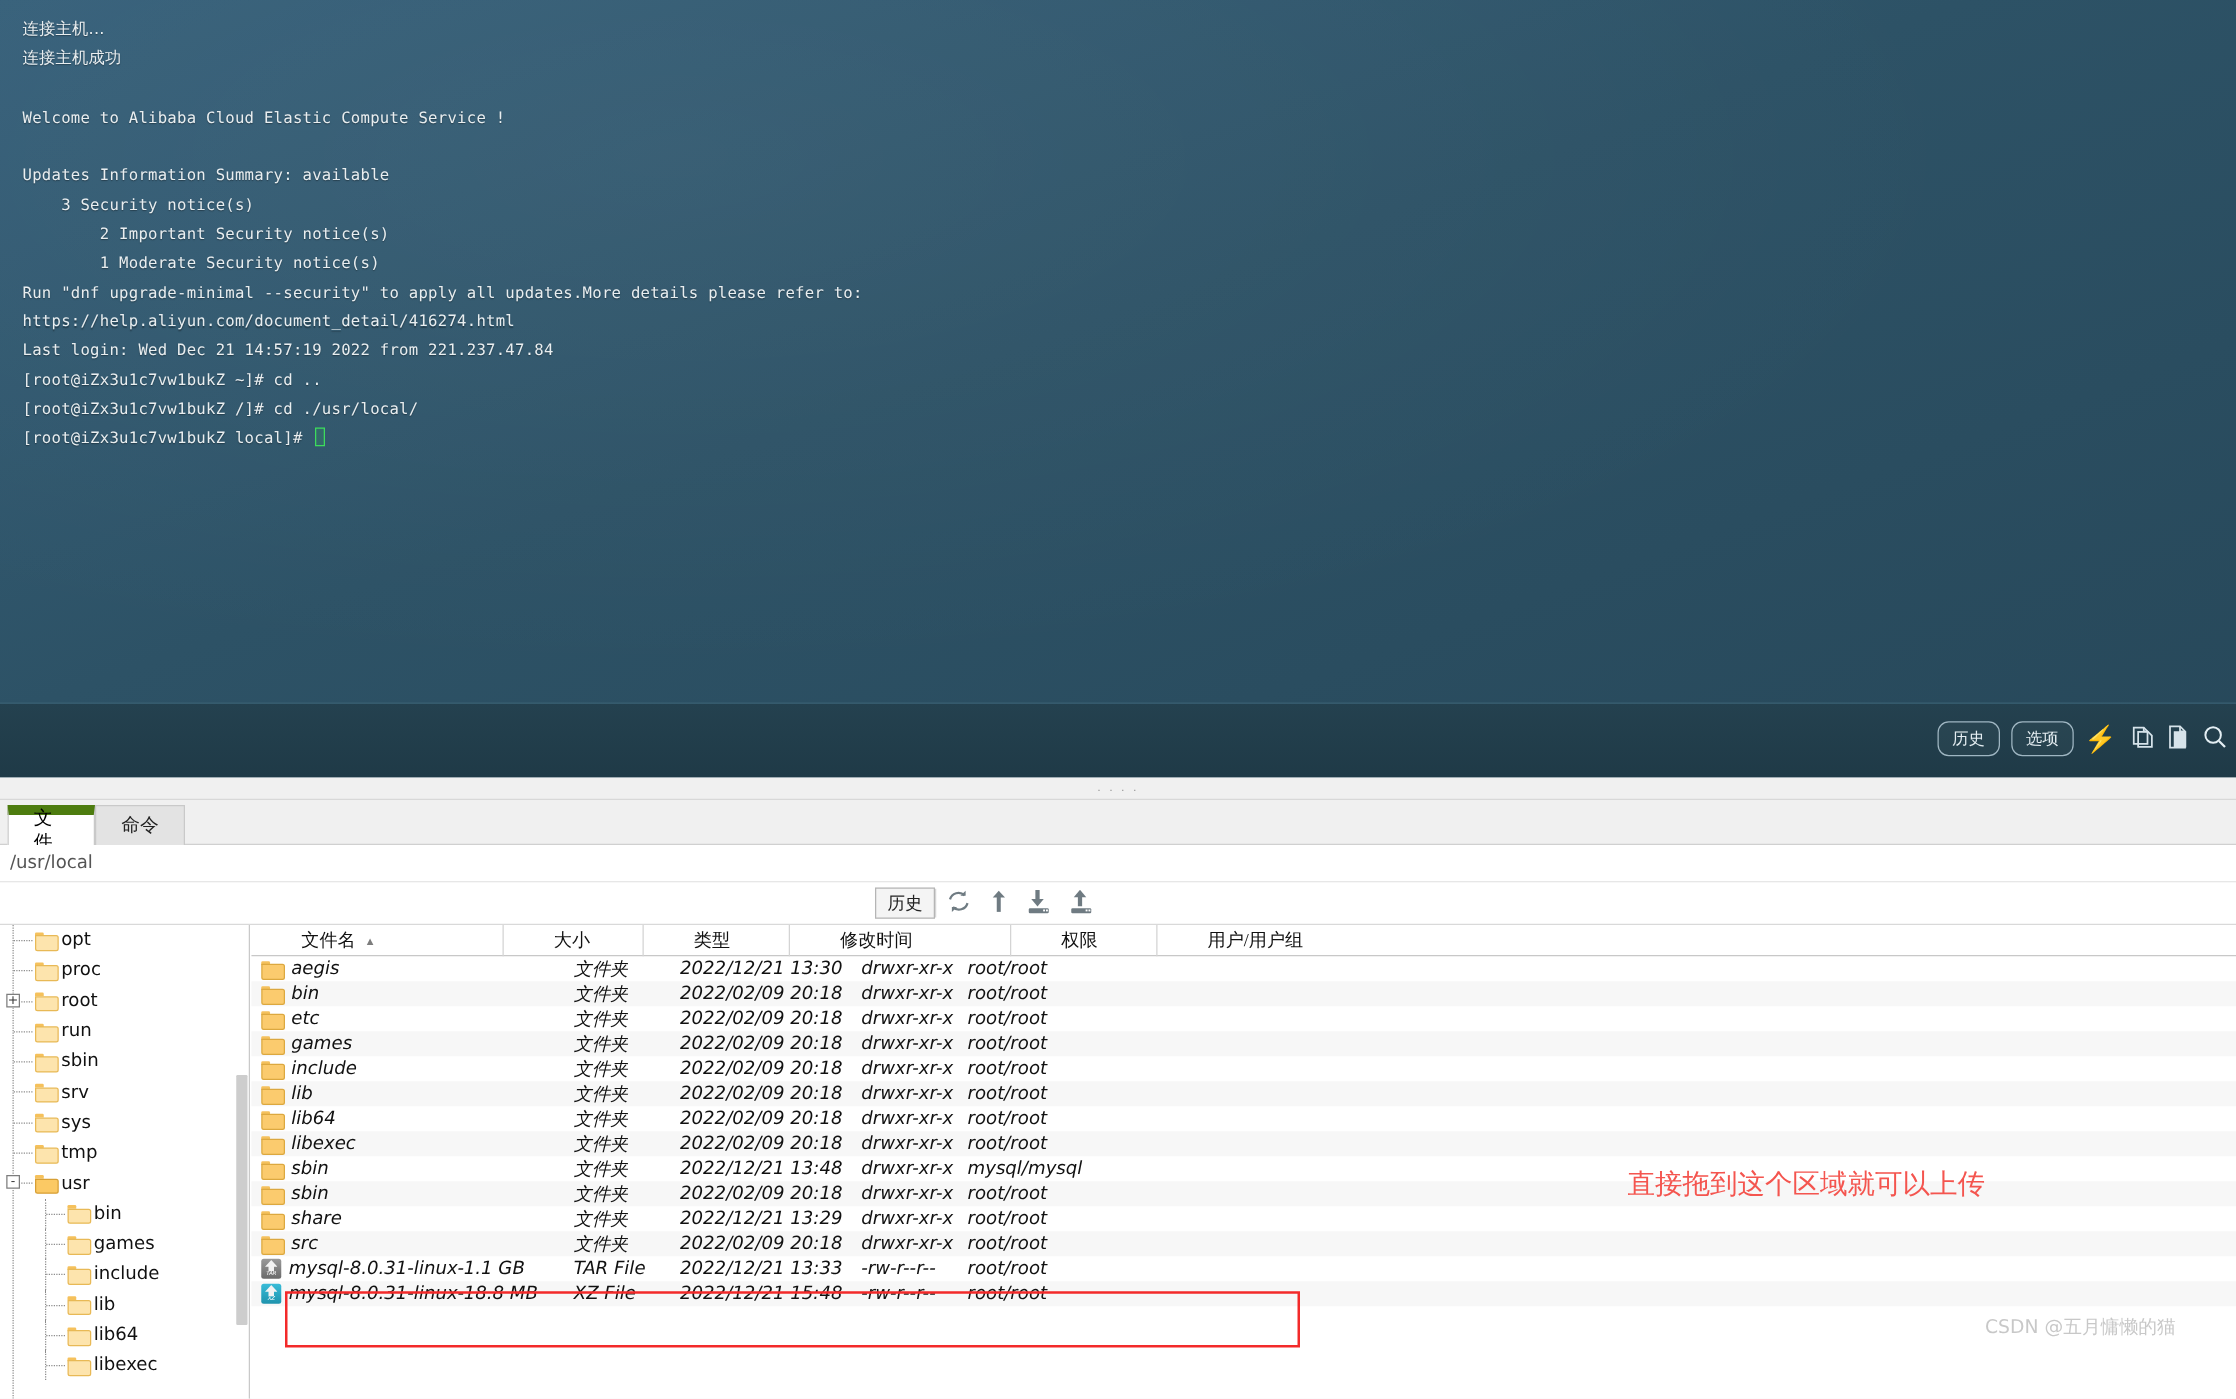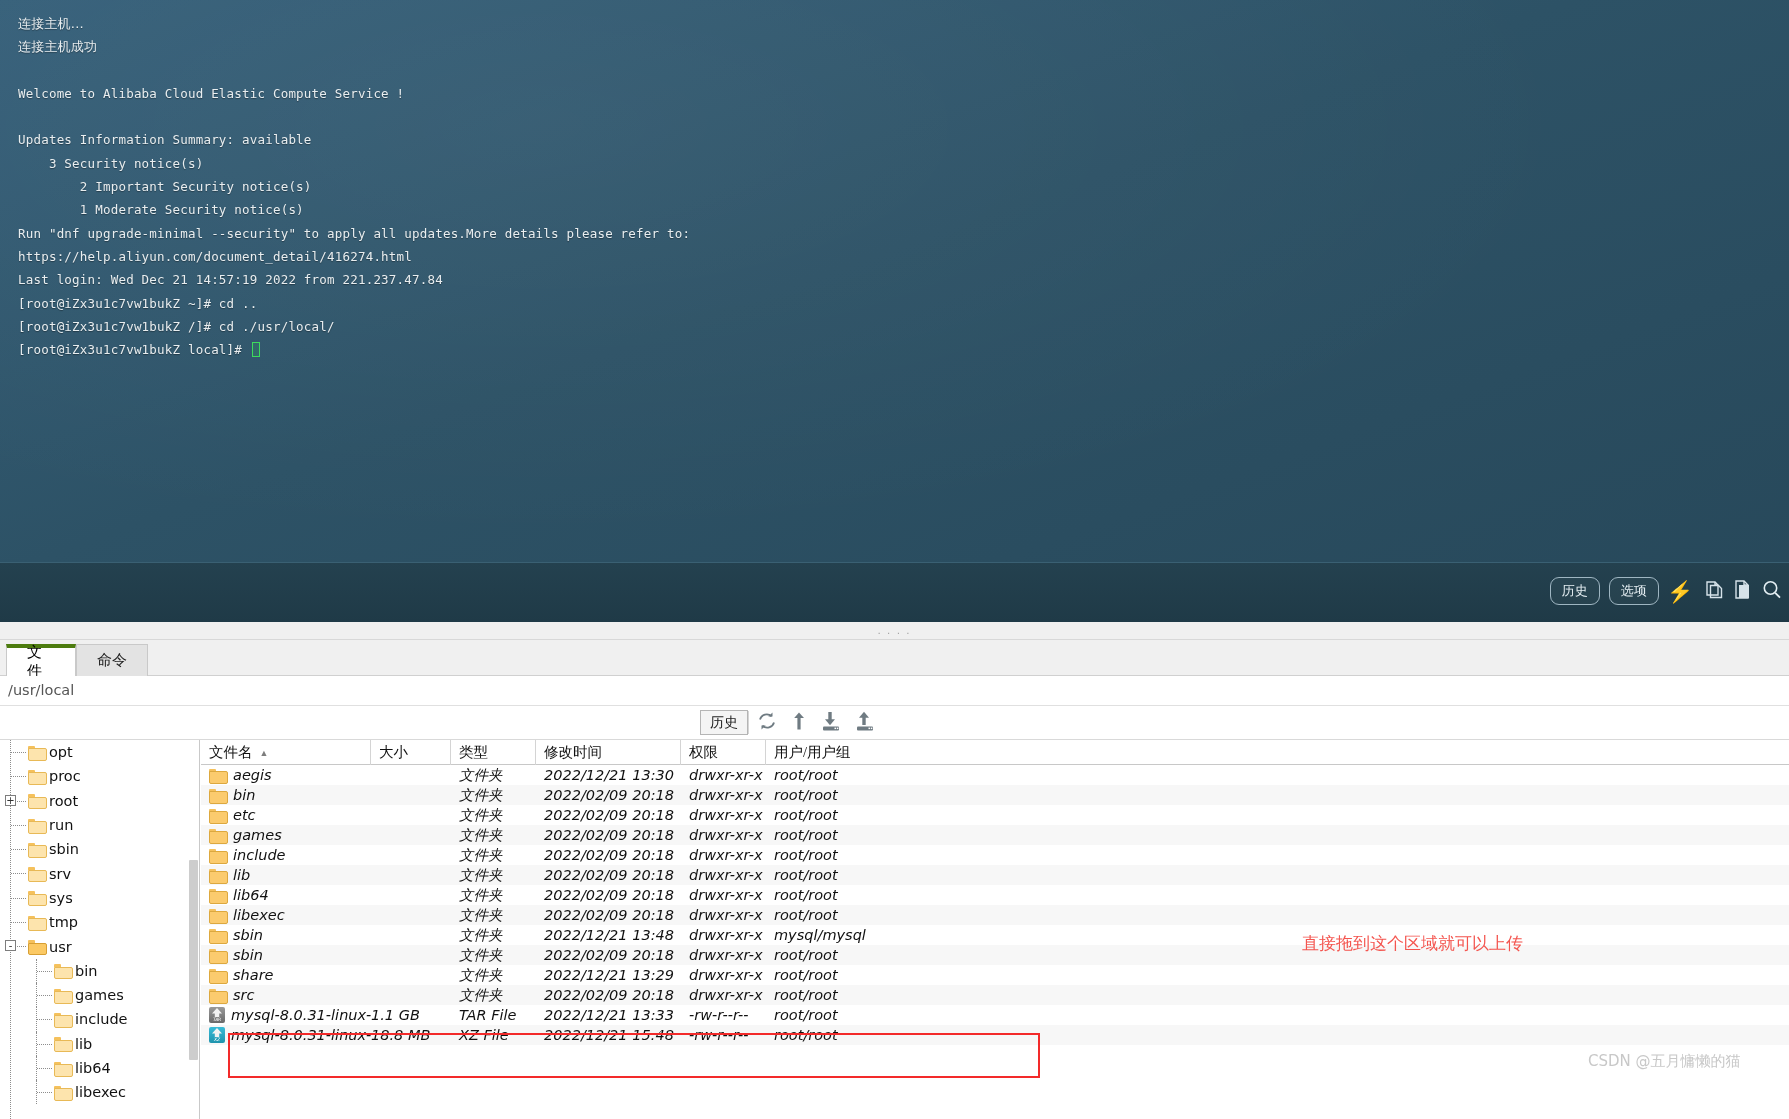--- a/index.html
+++ b/index.html
@@ -80,21 +80,21 @@
     position: absolute; left: 0; top: 0; width: 1789px; height: 36px;
     background: #f0f0f0; border-bottom: 1px solid #d0d0d0;
   }
   .tab {
     position: absolute; top: 4px; height: 32px; padding: 0 20px;
     display: flex; align-items: center; justify-content: center;
     font-size: 15px; font-family: "DejaVu Sans", sans-serif; color: #222;
     border: 1px solid #c9c9c9; border-bottom: none; background: #e3e3e3;
     cursor: default;
   }
-  .tab.active { background: #ffffff; border-top: 4px solid #4d7c0f; color: #000; }
+  .tab.active { background: #ffffff; border-top: 8px solid #4d7c0f; color: #000; }
   .tab1 { left: 6px; width: 70px; }
   .tab2 { left: 76px; width: 72px; }
 
   .pathrow {
     position: absolute; left: 0; top: 36px; width: 1789px; height: 30px;
     border-bottom: 1px solid #e0e0e0; background: #fff;
   }
   .pathtext {
     position: absolute; left: 8px; top: 6px;
     font-size: 14.5px; color: #555; font-family: "DejaVu Sans", sans-serif;
@@ -153,21 +153,21 @@
     position: absolute; left: 201px; top: 100px; right: 0; bottom: 0;
     background: #fff; overflow: hidden;
   }
   .lhead {
     position: relative; height: 25px; background: #fff;
     border-bottom: 1px solid #c8c8c8; display: flex;
   }
   .hcell {
     position: relative; display: flex; align-items: center; padding-left: 8px;
     font-size: 14.5px; color: #111; font-family: Liberation Serif, serif;
-    border-right: 1px solid #d4d4d4; height: 25px;
+    border-right: 1px solid #d4d4d4; height: 25px; margin-left: 32px;
   }
   .hcell:last-child { border-right: none; }
   .sortarrow { margin-left: 7px; color: #7d7d7d; font-size: 9px; }
   .row { position: relative; height: 20px; display: flex; align-items: center; font-style: italic; }
   .row.alt { background: #f7f7f7; }
   .cell {
     padding-left: 8px; font-size: 14.5px; color: #111;
     font-family: "DejaVu Sans", sans-serif; white-space: nowrap; overflow: hidden;
     display: flex; align-items: center; height: 20px;
   }
@@ -200,21 +200,21 @@
   }
   .archicon .blob {
     position: absolute; left: 3px; top: 1px; width: 10px; height: 9px;
     background: #f2f2f2; clip-path: polygon(50% 0,100% 60%,72% 60%,72% 100%,28% 100%,28% 60%,0 60%);
   }
 
   .hl-box {
     position: absolute; border: 2px solid #f32a2a; pointer-events: none;
   }
   .annot {
-    position: absolute; color: #f4554f; font-size: 17px;
+    position: absolute; color: #f4554f; font-size: 22px;
     font-family: Liberation Serif, serif; white-space: nowrap;
   }
   .watermark {
     position: absolute; color: #c8c8c8; font-size: 15px;
     font-family: "DejaVu Sans", sans-serif; white-space: nowrap;
   }
 </style>
 </head>
 <body>
 

